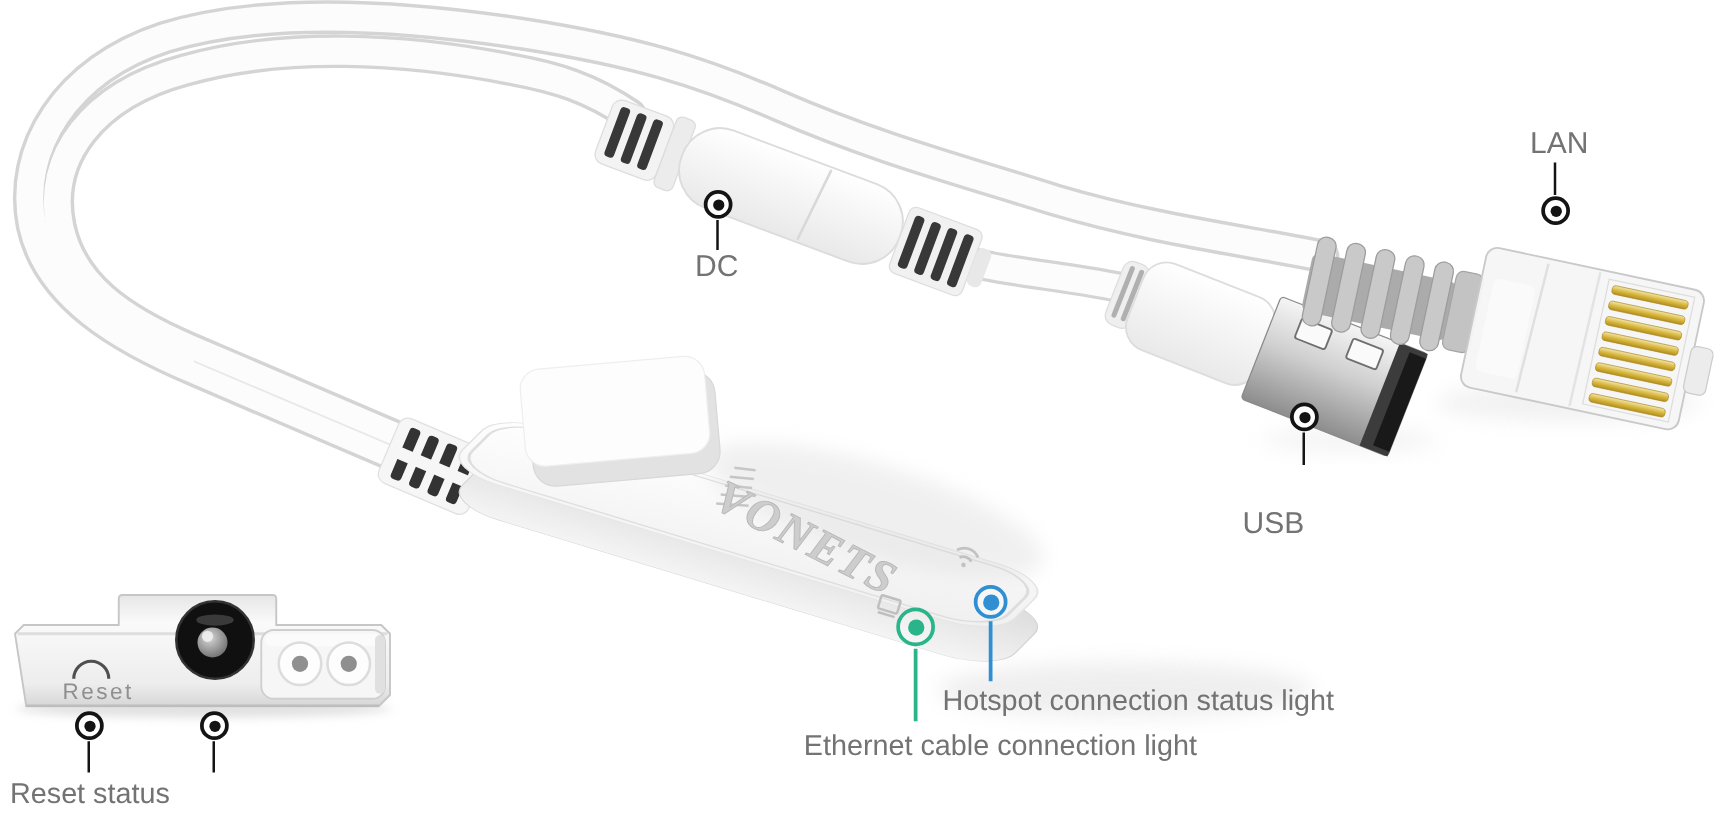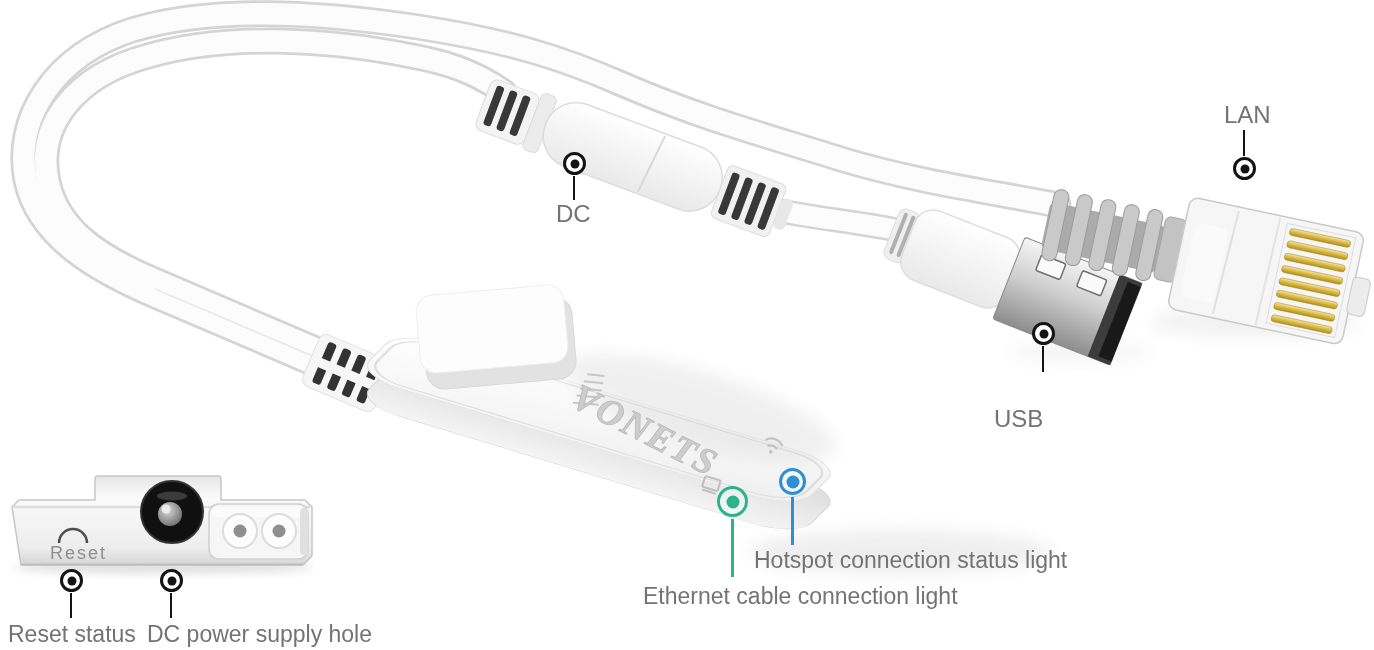--- a/index.html
+++ b/index.html
@@ -217,21 +217,20 @@
   <div class="label port" style="left:1224px;top:101px;">LAN</div>
   <div class="cline" style="left:1242.5px;top:130px;height:26px;"></div>
   <div class="marker" style="left:1233px;top:157px;"></div>
 
   <div class="marker" style="left:60px;top:569px;"></div>
   <div class="cline" style="left:69.5px;top:593px;height:25px;"></div>
   <div class="label" style="left:8px;top:621px;">Reset status</div>
 
   <div class="marker" style="left:160px;top:569px;"></div>
   <div class="cline" style="left:169.5px;top:593px;height:25px;"></div>
-  <div class="label" style="left:147px;top:621px;">DC power supply hole</div>
 
   <div class="led small" style="left: 779px; top: 468px; color: rgb(47, 143, 210);"></div>
   <div class="cline" style="left: 791px; top: 497px; height: 48px; width: 3px; background: rgb(47, 143, 210);"></div>
   <div class="label" style="left:754px;top:547px;">Hotspot connection status light</div>
 
   <div class="led big" style="left: 717px; top: 486px; color: rgb(41, 180, 137);"></div>
   <div class="cline" style="left: 731px; top: 519px; height: 58px; width: 3px; background: rgb(41, 180, 137);"></div>
   <div class="label" style="left:627px;top:583px;margin-left:16px;">Ethernet cable connection light</div>
 
 </div>

